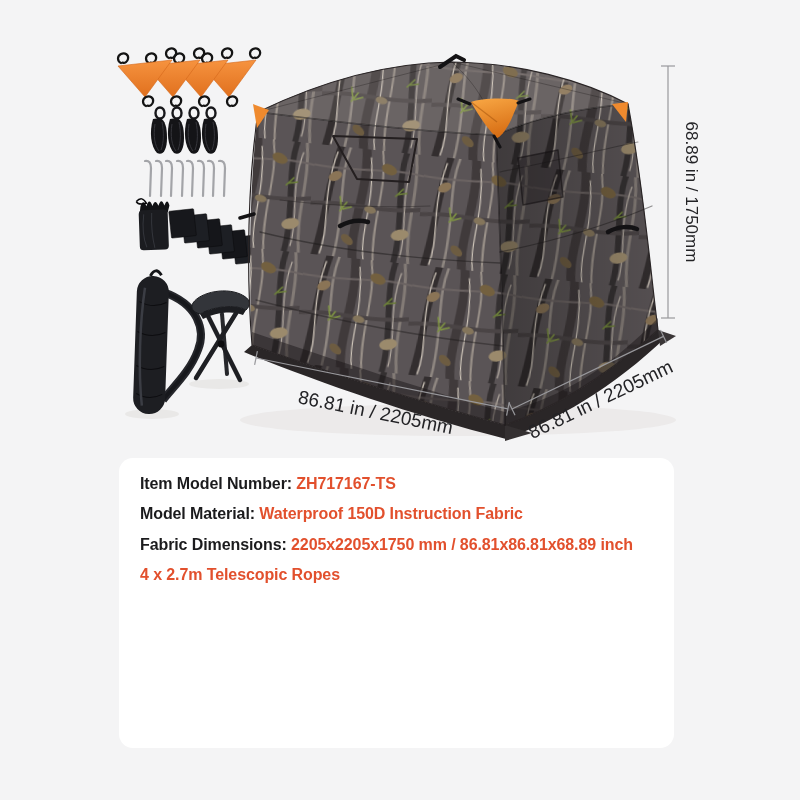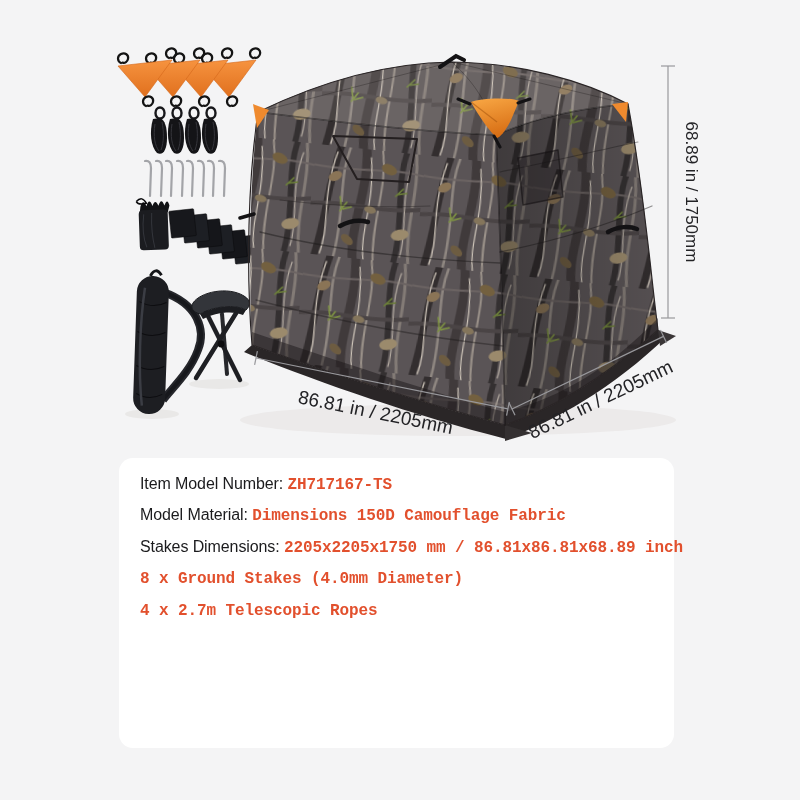--- a/index.html
+++ b/index.html
@@ -8,22 +8,22 @@
   .scene-svg{position:absolute;left:0;top:0;}
   .spec-panel{
     position:absolute;left:119px;top:458px;width:555px;height:290px;
     background:#ffffff;border-radius:14px;box-sizing:border-box;
     padding:11px 10px 0 21px;
   }
   .spec-row{
     margin:0;line-height:30.4px;font-size:16px;white-space:nowrap;
     letter-spacing:-0.1px;
   }
-  .spec-label{color:#1b1b1d;font-weight:400;}
-  .spec-value{color:#e2502d;font-weight:700;font-family:Liberation Mono, monospace;}
+  .spec-label{color:#1b1b1d;font-weight:700;}
+  .spec-value{color:#e2502d;font-weight:700;}
   .dim-text{fill:#232326;font-family:"Liberation Sans",sans-serif;}
 </style>
 </head>
 <body>
 
 <div class="stage">
 
 <svg class="scene-svg" width="800" height="460" viewBox="0 0 800 460">
   <defs>
     <linearGradient id="flagGrad" x1="0" y1="0" x2="0" y2="1">
@@ -247,19 +247,18 @@
         <line x1="0" y1="-7" x2="0" y2="7"></line>
         <line x1="168" y1="-7" x2="168" y2="7"></line>
       </g>
       <text class="dim-text" x="84" y="36" text-anchor="middle" font-size="19">86.81 in / 2205mm</text>
     </g>
   </g>
 </svg>
 
 <div class="spec-panel">
   <p class="spec-row"><span class="spec-label">Item Model Number: </span><span class="spec-value">ZH717167-TS</span></p>
-  <p class="spec-row"><span class="spec-label">Model Material: </span><span class="spec-value">Dimensions 150D Camouflage Fabric</span></p>
-  <p class="spec-row"><span class="spec-label">Stakes Dimensions: </span><span class="spec-value">2205x2205x1750 mm / 86.81x86.81x68.89 inch</span></p>
-  <p class="spec-row"><span class="spec-label"></span><span class="spec-value">8 x Ground Stakes (4.0mm Diameter)</span></p>
+  <p class="spec-row"><span class="spec-label">Model Material: </span><span class="spec-value">Waterproof 150D Instruction Fabric</span></p>
+  <p class="spec-row"><span class="spec-label">Fabric Dimensions: </span><span class="spec-value">2205x2205x1750 mm / 86.81x86.81x68.89 inch</span></p>
   <p class="spec-row"><span class="spec-label"></span><span class="spec-value">4 x 2.7m Telescopic Ropes</span></p>
 </div>
 
 </div>
 
 </body></html>

